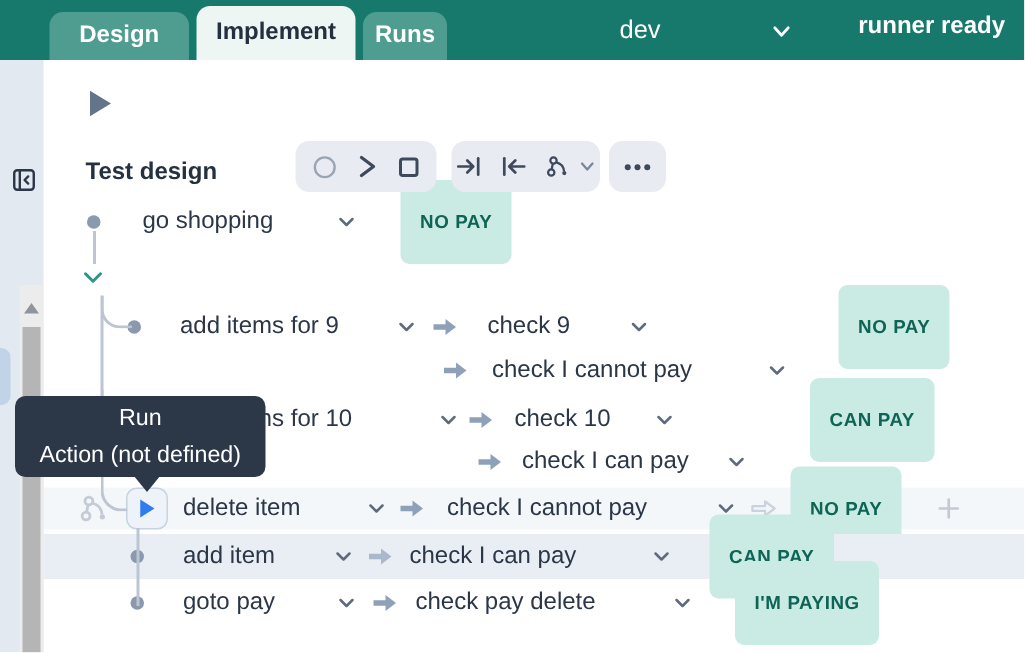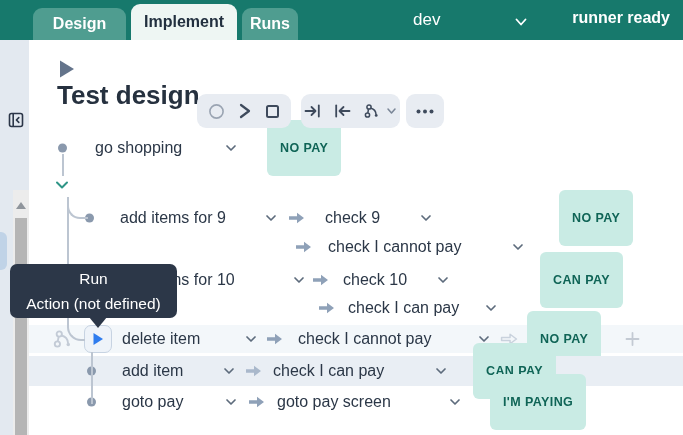--- a/index.html
+++ b/index.html
@@ -23,21 +23,21 @@
   .side-handle{position:absolute;left:0;top:192px;width:7px;height:38px;background:#c0d3e7;border-radius:0 6px 6px 0;}
   .scrollbar{position:absolute;left:13px;top:150px;width:16px;bottom:0;background:#ececec;}
   .scroll-arrow{position:absolute;left:3px;top:12px;width:0;height:0;
                 border-left:5px solid transparent;border-right:5px solid transparent;
                 border-bottom:7px solid #8f959c;}
   .scroll-thumb{position:absolute;left:2px;top:28px;width:12px;bottom:0;background:#b5b5b5;}
 
   
   .demo-play{position:absolute;left:58px;top:59px;}
   .page-title{position:absolute;left:88px;top:51px;font-size:25px;font-weight:600;color:#232f3e;}
-  .section-title{position:absolute;left:57px;top:80px;font-size:26px;font-weight:600;color:#26313f;}
+  .section-title{position:absolute;left:57px;top:106px;font-size:16px;font-weight:600;color:#26313f;}
 
   .btn-group{position:absolute;top:94px;height:34px;background:var(--button_bg);border-radius:9px;
              display:flex;align-items:center;justify-content:center;gap:13px;z-index:2;}
   .g1{left:197px;width:94px;} .g2{left:301px;width:99px;} .g3{left:406px;width:38px;}
   .tbtn{display:flex;align-items:center;cursor:pointer;}
 
   
   .rail{position:absolute;z-index:2;}
   .row{position:absolute;left:29px;right:0;z-index:1;}
   .row.hoverband{background:var(--row_hover_bg);}
@@ -336,21 +336,21 @@
     <span class="el" style="left:196px;">
       <svg width="12" height="8" viewBox="0 0 12 8">
           <path d="M2 2l4 4 4-4" stroke="#5d6b7c" stroke-width="1.7" fill="none" stroke-linecap="round" stroke-linejoin="round"></path>
         </svg>
     </span>
     <span class="el" style="left:219px;">
       <svg width="17" height="13" viewBox="0 0 17 13">
           <path d="M1 4.7h8V1.2l7 5.3-7 5.3V8.3H1z" fill="var(--arrow)"></path>
         </svg>
     </span>
-    <span class="el lbl" style="left:248px;">goto pay screen</span>
+    <span class="el lbl" style="left:248px;">check pay delete</span>
     <span class="el" style="left:420px;">
       <svg width="12" height="8" viewBox="0 0 12 8">
           <path d="M2 2l4 4 4-4" stroke="#5d6b7c" stroke-width="1.7" fill="none" stroke-linecap="round" stroke-linejoin="round"></path>
         </svg>
     </span>
     <span class="badge" style="left:461px;">I'M PAYING</span>
   </div>
 
   <div class="tooltip">
     <span>Run</span>

